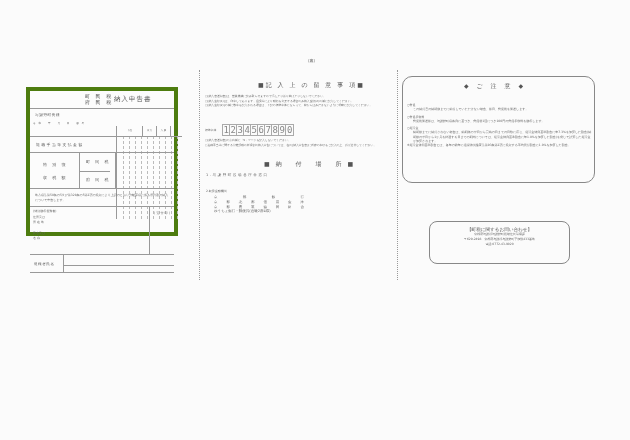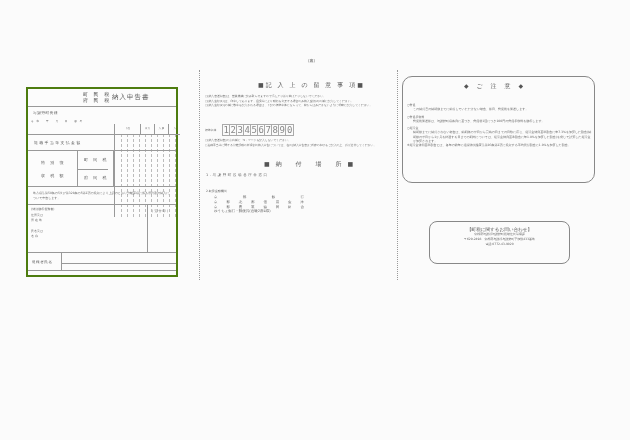--- a/index.html
+++ b/index.html
@@ -2,21 +2,21 @@
 <html><head>
 <meta charset="utf-8">
 <style>
   * { box-sizing: border-box; margin: 0; padding: 0; }
   html, body { width: 630px; height: 440px; background: #fbfbfb; overflow: hidden; }
   body { position: relative; font-family: "DejaVu Sans", sans-serif; color: #555; }
   .abs { position: absolute; }
   .page-mark { left: 308px; top: 58px; font-size: 4px; color: #666; }
 
   
-  .form { left: 26px; top: 87px; width: 152px; height: 190px; border: 2px solid #4d7c0f; background: #fcfcfc; }
+  .form { left: 26px; top: 87px; width: 152px; height: 149px; border: 4px solid #4d7c0f; background: #fcfcfc; }
   .form .row { position: absolute; left: 0; right: 0; border-bottom: 1px solid #999; }
   .title-row { top: 0; height: 18px; }
   .title-left { position: absolute; left: 55px; top: 2px; font-size: 5px; line-height: 6px; letter-spacing: 2px; color: #555; }
   .title-right { position: absolute; left: 84px; top: 4px; font-size: 6.5px; letter-spacing: 1px; color: #555; }
   .addr-row { top: 18px; height: 44px; border-bottom: none; }
   .addr-name { position: absolute; left: 5px; top: 4px; font-size: 3.6px; letter-spacing: 0.6px; }
   .addr-date { position: absolute; left: 3px; top: 12px; font-size: 2.6px; letter-spacing: 3px; }
   .grid { position: absolute; left: 86px; top: 35px; width: 66px; height: 93px; border-left: 1px solid #999; }
   .grid .hcell { position: absolute; top: 0; height: 10px; border-right: 1px solid #999; font-size: 2.4px; padding-top: 3px; text-align: center; }
   .grid .vl { position: absolute; top: 10px; bottom: 0; border-left: 1px dashed #bbb; }

